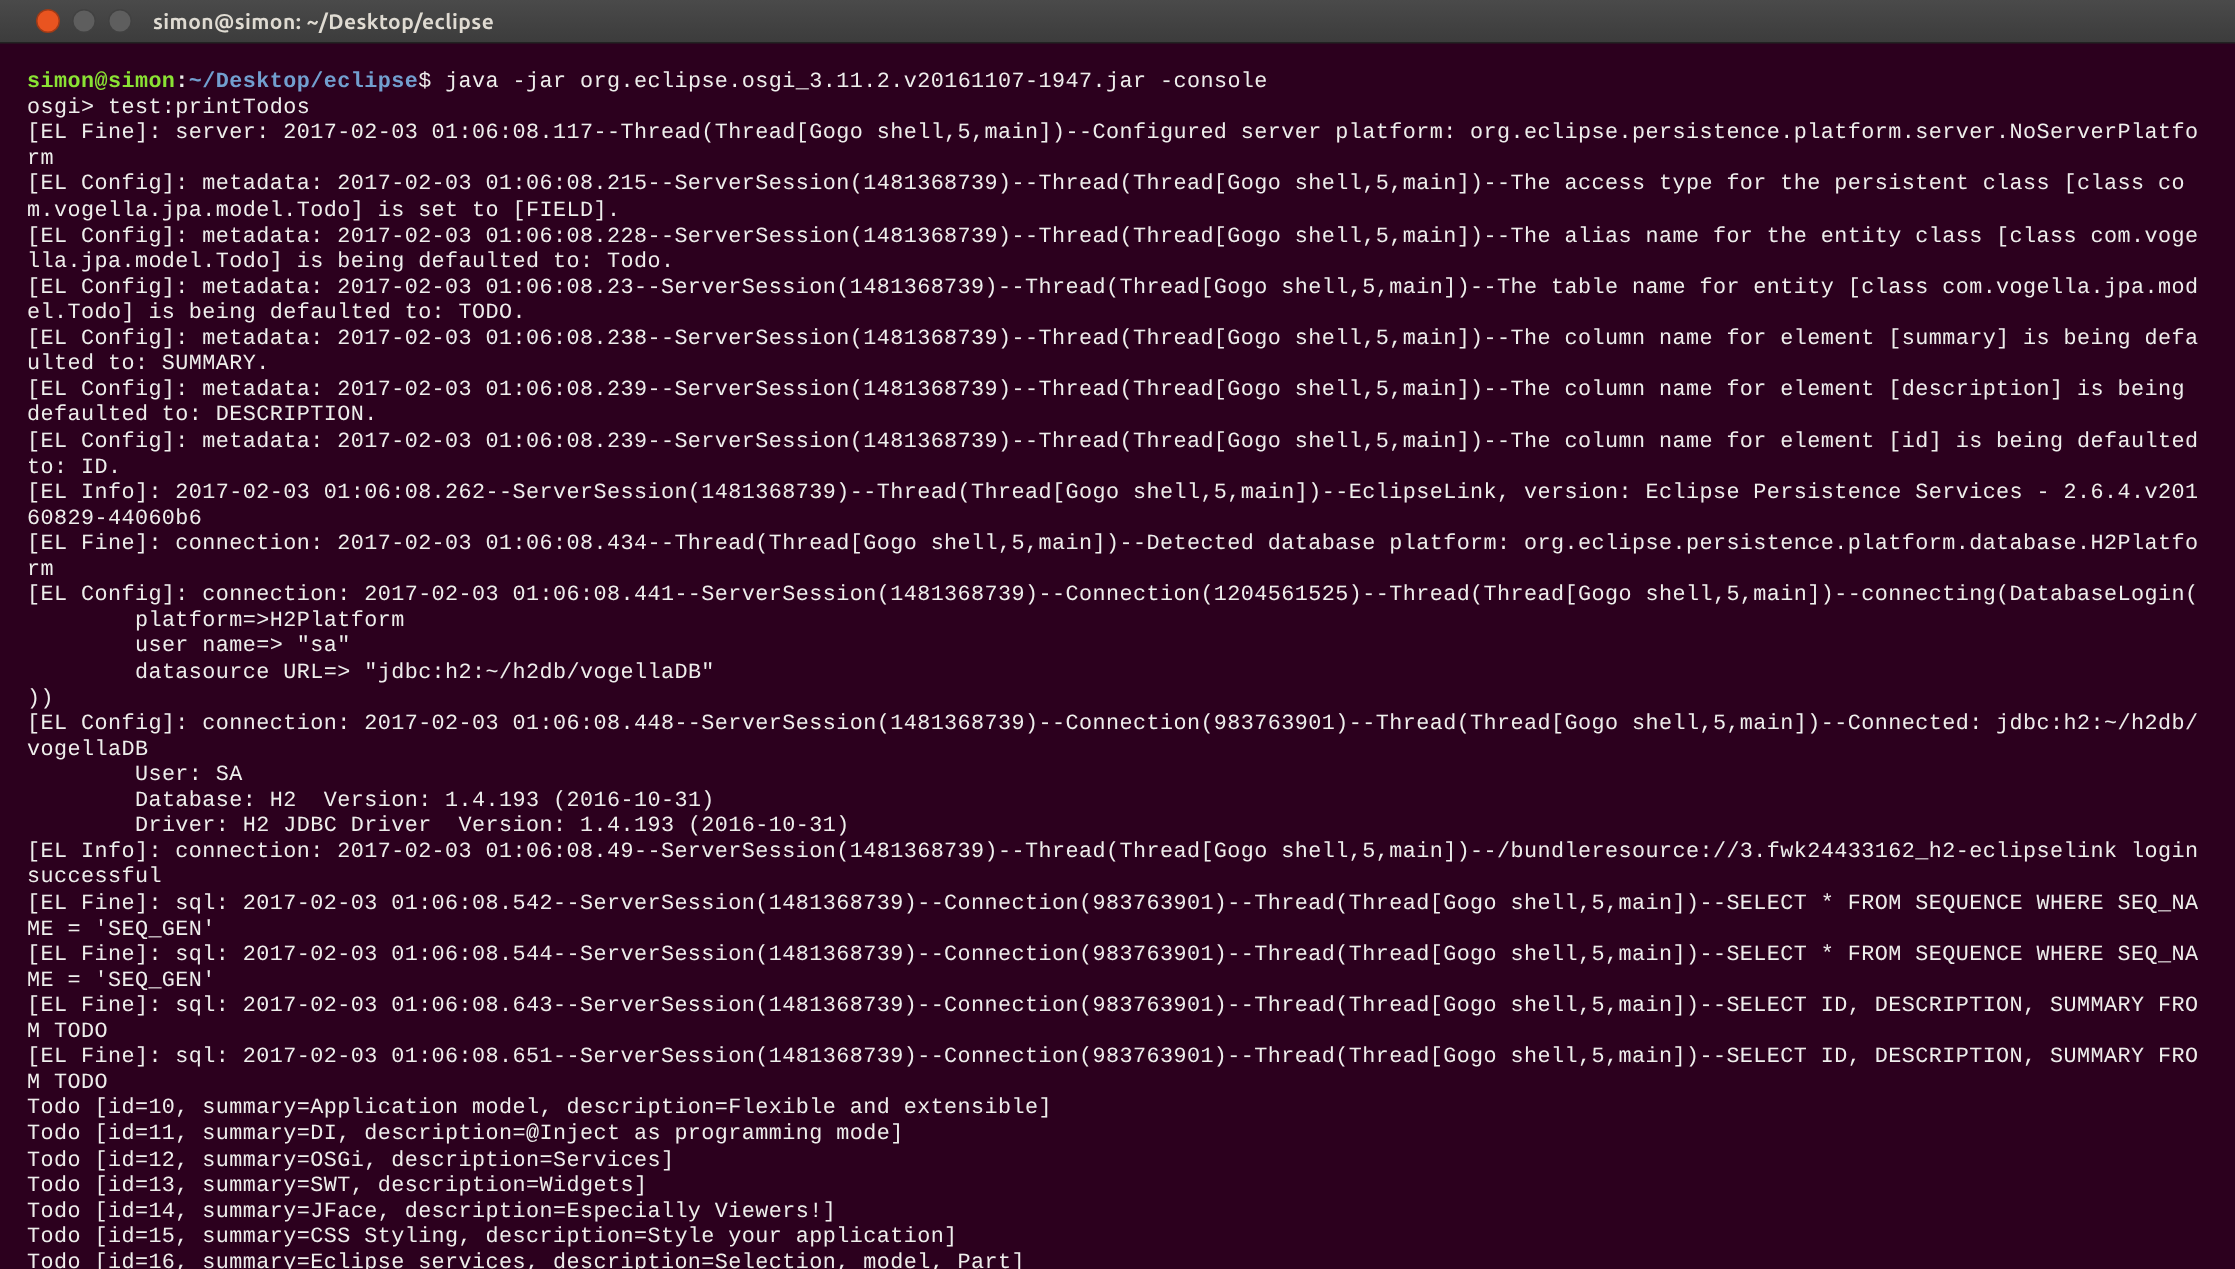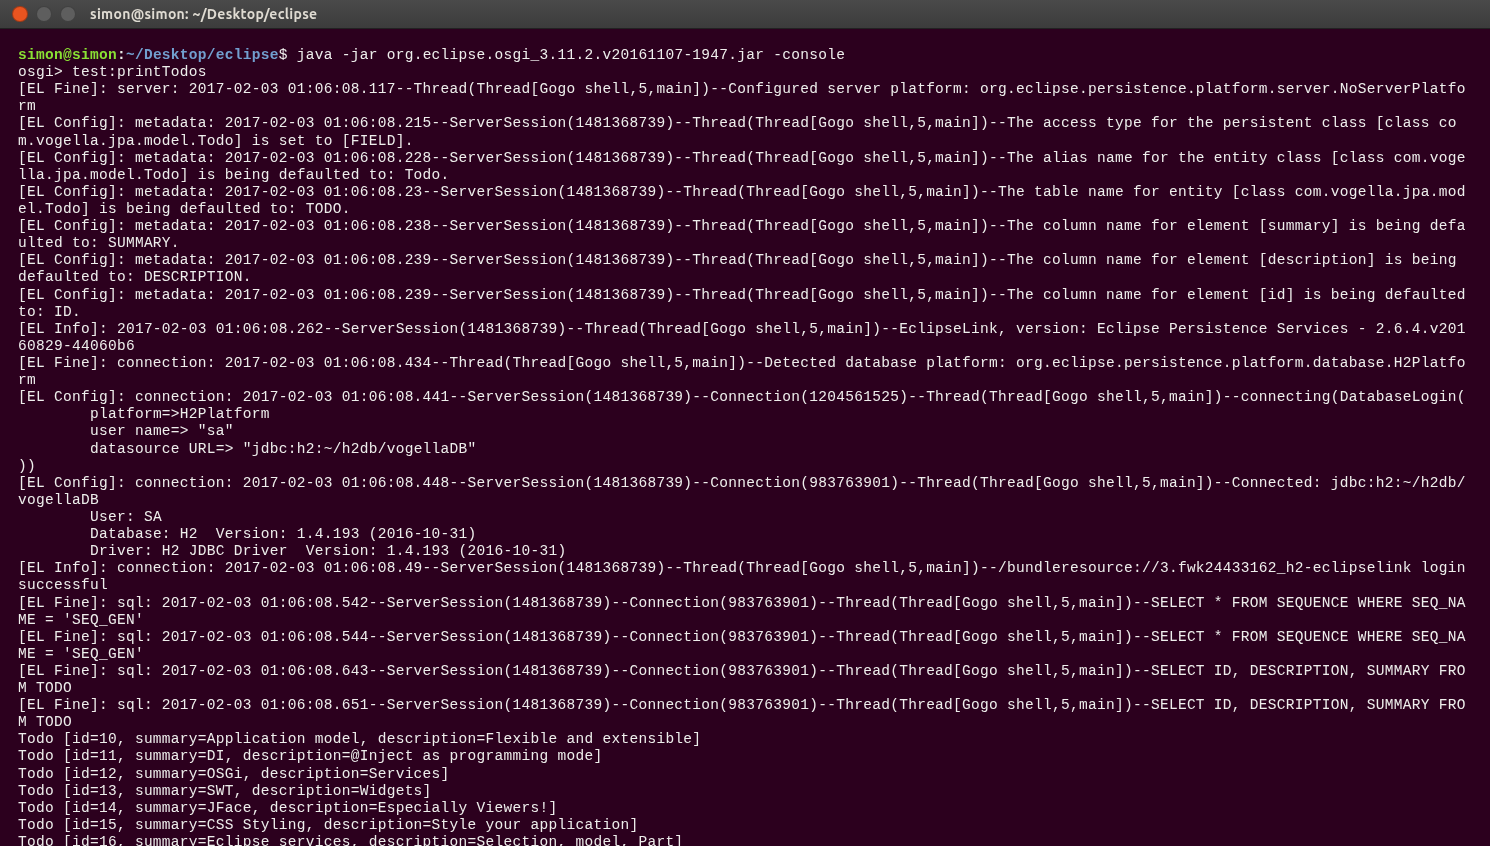--- a/index.html
+++ b/index.html
@@ -17,21 +17,21 @@
     height: 846px;
     background: #2c001e;
     display: flex;
     flex-direction: column;
   }
   .titlebar {
     height: 28px;
     background: linear-gradient(to bottom, #4a4a4a, #3c3c3c);
     display: flex;
     align-items: center;
-    padding: 0 12px;
+    padding: 0 24px;
     border-bottom: 1px solid #222;
   }
   .win-btn {
     width: 14px;
     height: 14px;
     border-radius: 50%;
     margin-right: 8px;
     display: inline-block;
     border: 1px solid rgba(0,0,0,0.3);
   }

